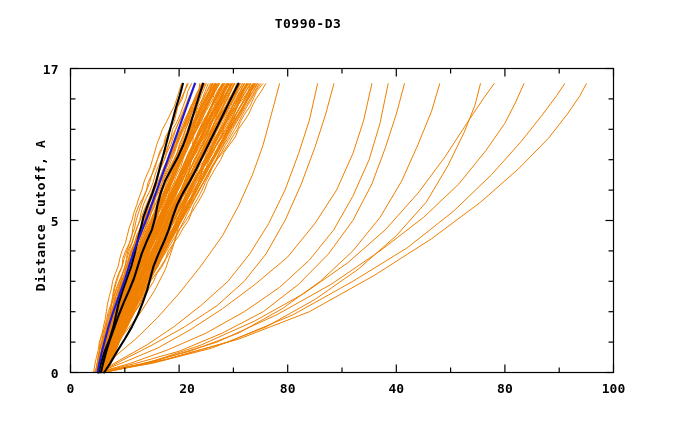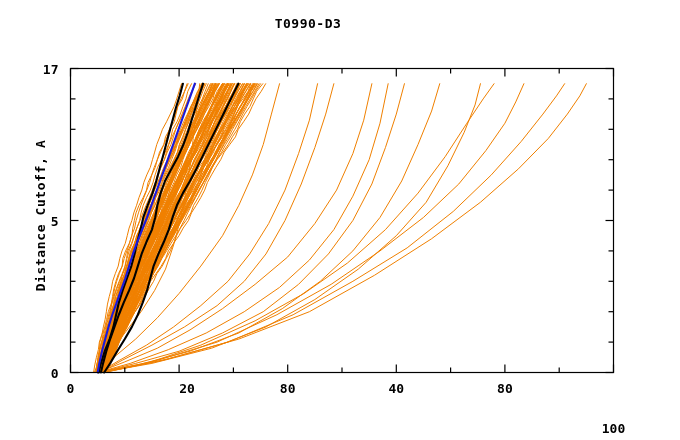--- a/index.html
+++ b/index.html
@@ -260,19 +260,19 @@
         <line x1="613.5" y1="68.5" x2="605.5" y2="68.5" stroke="#000000" stroke-width="1.2"></line>
       </g>
   </svg>
 
   <div id="tick-labels-layer">
       <div class="tick-label xtick-label" style="left: 70.5px; top: 380.5px;">0</div>
       <div class="tick-label xtick-label" style="left: 179.1px; top: 380.5px; margin-left: 8px;">20</div>
       <div class="tick-label xtick-label" style="left: 287.7px; top: 380.5px;">80</div>
       <div class="tick-label xtick-label" style="left: 396.3px; top: 380.5px;">40</div>
       <div class="tick-label xtick-label" style="left: 504.9px; top: 380.5px;">80</div>
-      <div class="tick-label xtick-label" style="left: 613.5px; top: 380.5px; margin-top: 40px;">100</div>
+      <div class="tick-label xtick-label" style="left: 613.5px; top: 380.5px;">100</div>
       <div class="tick-label ytick-label" style="left: 50.5px; top: 372.5px; width: 8px;">0</div>
       <div class="tick-label ytick-label" style="left: 50.5px; top: 220.5px; width: 8px;">5</div>
       <div class="tick-label ytick-label" style="left: 42.5px; top: 68.5px; width: 16px;">17</div>
     </div>
 
 </div>
 
 </body></html>

